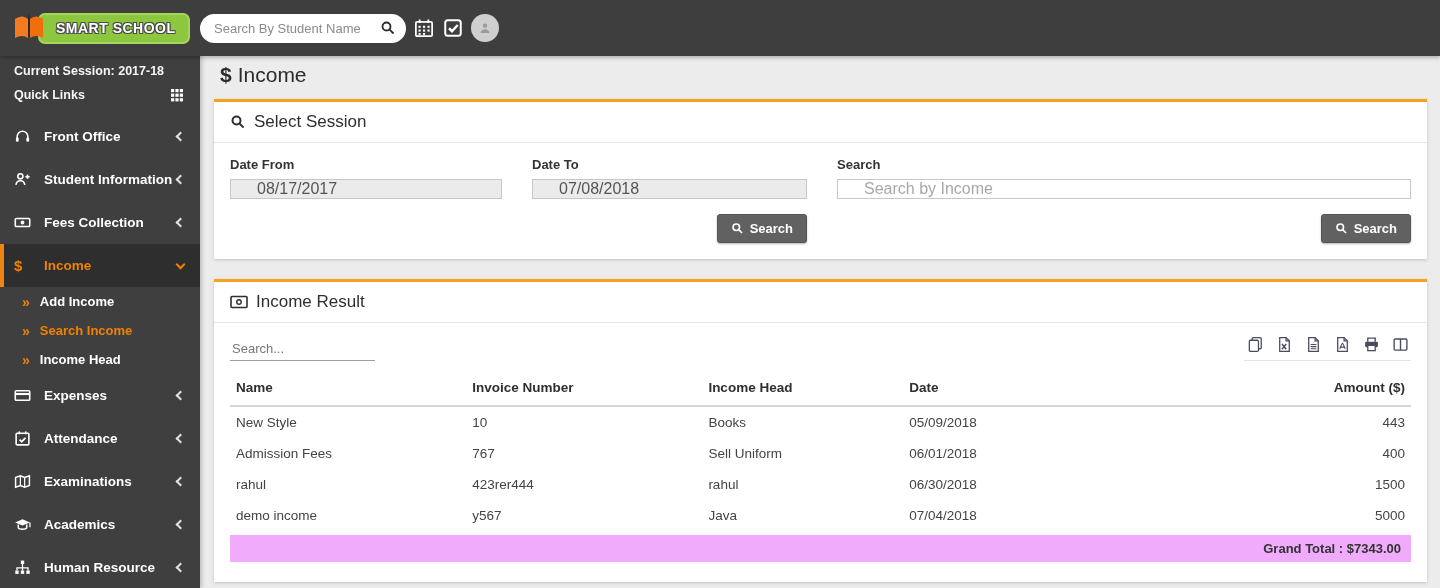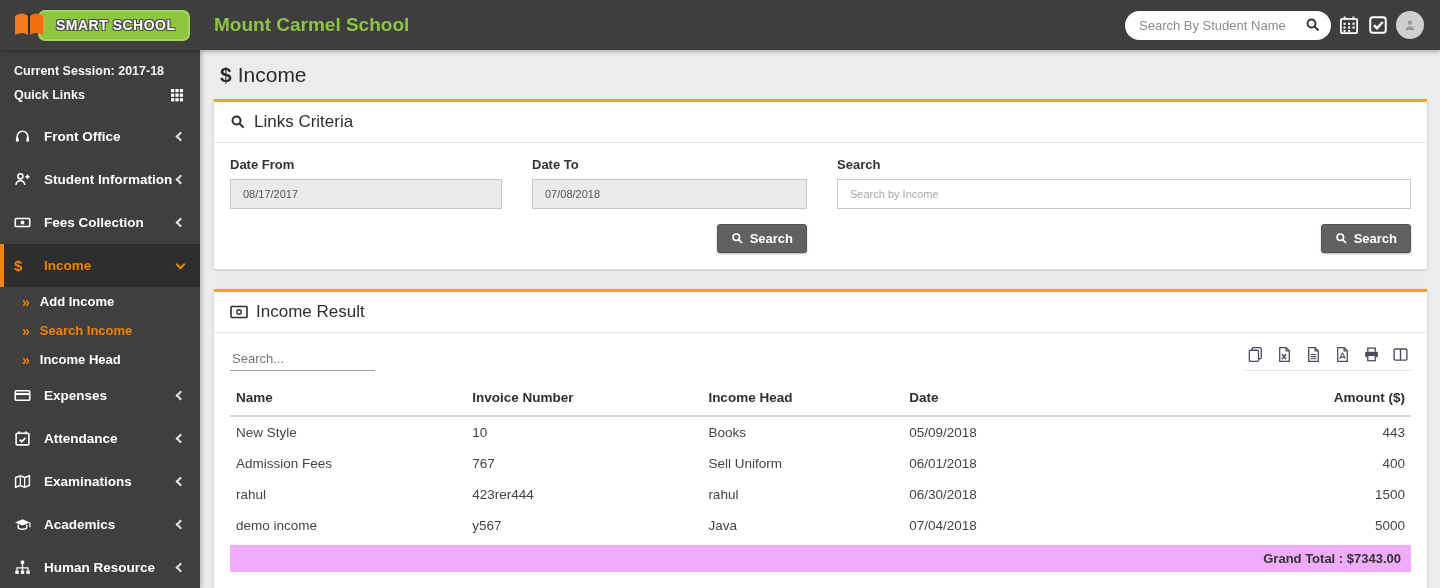--- a/index.html
+++ b/index.html
@@ -1,21 +1,21 @@
 <!DOCTYPE html>
 <html><head>
 <meta charset="utf-8">
 <style>
   * { margin:0; padding:0; box-sizing:border-box; }
   html,body { width:1440px; height:588px; overflow:hidden; }
   body { font-family:"Liberation Sans", sans-serif; background:#ececec; }
   #app { position:relative; width:1440px; height:588px; overflow:hidden; }
 
   
-  .topbar { position:absolute; top:0; left:0; right:0; height:50px; background:#3e3e3e;
+  .topbar { position:absolute; top:0; left:0; right:0; height:56px; background:#3e3e3e;
             display:flex; align-items:center; box-shadow:0 2px 4px rgba(0,0,0,.25); z-index:10; }
   .brand-box { width:200px; flex:0 0 200px; display:flex; align-items:center; padding-left:12px; }
   .brand-logo { display:flex; align-items:center; }
   .brand-book { width:34px; height:30px; margin-right:-8px; position:relative; z-index:2; }
   .brand-pill { background:#8dc63f; border-radius:7px; padding:4px 12px 5px 16px;
                 border:2px solid #a5d45f; }
   .brand-pill span { color:#fff; font-weight:bold; font-size:14px; letter-spacing:.5px;
                      text-shadow:-1px -1px 0 #4a4a4a, 1px -1px 0 #4a4a4a, -1px 1px 0 #4a4a4a, 1px 1px 0 #4a4a4a; }
   .school-name { color:#8bc541; font-weight:bold; font-size:19px; margin-left:14px; flex:1; }
   .topbar-right { display:flex; align-items:center; gap:7px; padding-right:16px; }
@@ -56,21 +56,21 @@
   .panel { background:#fff; border-top:3px solid #f5a31c; margin:0 13px 20px 14px;
            box-shadow:0 1px 3px rgba(0,0,0,.18); }
   .panel-head { padding:10px 16px; font-size:17px; color:#2f2f2f; border-bottom:1px solid #e7e7e7;
                 display:flex; align-items:center; }
   .panel-head .ph-ico { margin-right:8px; display:flex; align-items:center; }
 
   
   .criteria-body { padding:14px 16px 16px; display:grid; grid-template-columns:272px 275px 1fr;
                    column-gap:30px; }
   .fld label { display:block; font-size:13px; font-weight:bold; color:#333; margin-bottom:7px; }
-  .fld input { width:100%; height:30px; border:1px solid #c7c7c7; padding:0 12px; font-size:11px;
+  .fld input { width:100%; height:20px; border:1px solid #c7c7c7; padding:0 26px; font-size:16px;
                color:#555; font-family:"Liberation Sans",sans-serif; outline:none; }
   .fld input.gray { background:#ebebeb; }
   .fld input::placeholder { color:#a8a8a8; }
   .btn-row2 { grid-column:2; justify-self:end; margin-top:15px; }
   .btn-row3 { grid-column:3; justify-self:end; margin-top:15px; }
   .btn { background:#616161; border:1px solid #565656; color:#fff; font-size:13px; font-weight:bold;
          border-radius:3px; padding:6px 13px; display:inline-flex; align-items:center; gap:6px;
          cursor:pointer; box-shadow:0 1px 2px rgba(0,0,0,.3); font-family:"Liberation Sans",sans-serif; }
 
   
@@ -102,21 +102,20 @@
         <svg class="brand-book" viewBox="0 0 34 30">
           <path d="M3 6c5-3.5 9-3.5 13 0v19c-4-2.8-8-2.8-13 0z" fill="#f47b20"></path>
           <path d="M31 6c-5-3.5-9-3.5-13 0v19c4-2.8 8-2.8 13 0z" fill="#f26d0c"></path>
           <path d="M16 4l1-3 1 3v20h-2z" fill="#2b2b2b"></path>
         </svg>
         <div class="brand-pill">
           <span>SMART SCHOOL</span>
         </div>
       </div>
     </div>
-    <div class="school-name">Mount Carmel School</div>
     <div class="topbar-right">
       <div class="search-pill">
         <input type="text" placeholder="Search By Student Name" style="">
         <svg class="mag" width="16" height="16" viewBox="0 0 16 16">
           <circle cx="6.5" cy="6.5" r="4" fill="none" stroke="#2b2b2b" stroke-width="1.8"></circle>
           <line x1="9.6" y1="9.6" x2="13.5" y2="13.5" stroke="#2b2b2b" stroke-width="1.8"></line>
         </svg>
       </div>
       <div class="top-icon">
         <svg width="20" height="20" viewBox="0 0 16 16">
@@ -295,21 +294,21 @@
     </div>
 
     <div class="panel">
       <div class="panel-head">
         <span class="ph-ico">
           <svg width="16" height="16" viewBox="0 0 16 16">
               <circle cx="6.5" cy="6.5" r="4" fill="none" stroke="#2f2f2f" stroke-width="2"></circle>
               <line x1="9.7" y1="9.7" x2="13.6" y2="13.6" stroke="#2f2f2f" stroke-width="2"></line>
             </svg>
         </span>
-        <span>Links Criteria</span>
+        <span>Select Session</span>
       </div>
       <div class="criteria-body">
         <div class="fld">
           <label>Date From</label>
           <input type="text" class="gray" value="08/17/2017" style="">
         </div>
         <div class="fld">
           <label>Date To</label>
           <input type="text" class="gray" value="07/08/2018" style="">
         </div>

